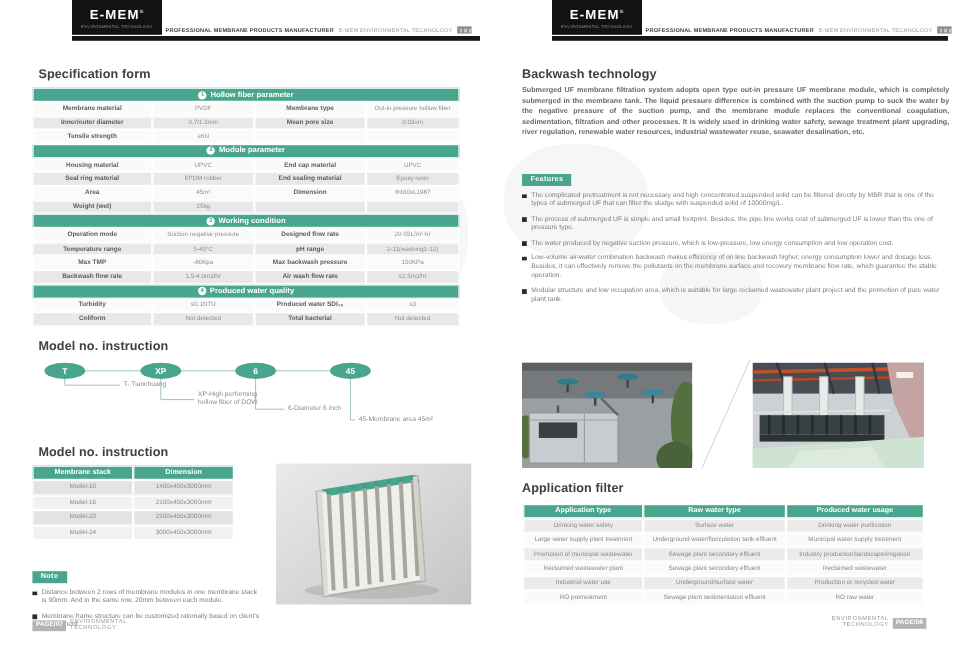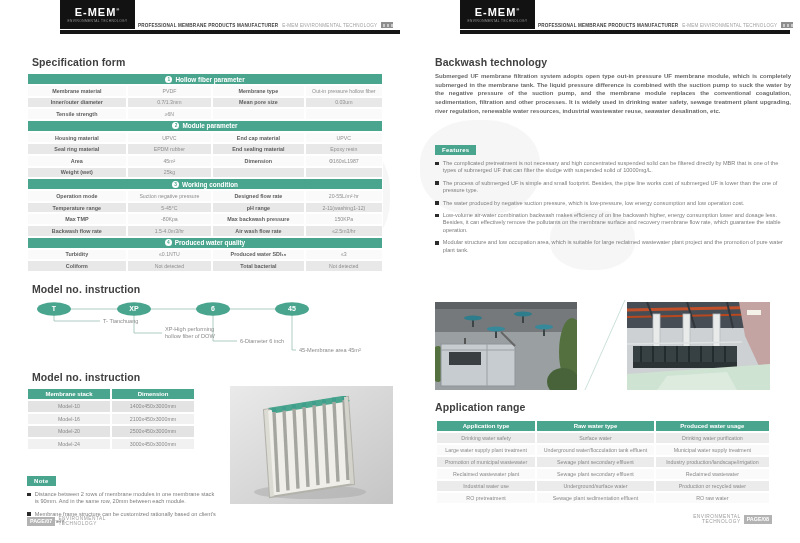--- a/index.html
+++ b/index.html
@@ -411,21 +411,21 @@
         <line x1="86" y1="44" x2="86" y2="60"></line>
           <line x1="98" y1="44" x2="98" y2="60"></line>
       </g>
       <rect x="6" y="60" width="104" height="6" fill="#2b3335"></rect>
       <line x1="0" y1="42" x2="115" y2="40" stroke="#dfe2e3" stroke-width="1.5"></line>
       <polygon points="0,72 143,62 143,88 0,88" fill="#cfe3d2"></polygon>
       <polygon points="40,74 100,70 110,88 30,88" fill="#dcebde"></polygon>
     </svg>
   </div>
 
-  <div class="h-title" style="left:35px;top:401px;">Application range</div>
+  <div class="h-title" style="left:35px;top:401px;">Application filter</div>
   <div class="mini-table" id="app-table">
       <div class="mini-head">
         <div class="hcell">Application type</div>
         <div class="hcell">Raw water type</div>
         <div class="hcell">Produced water usage</div>
       </div>
       <div class="mini-row">
         <div class="mcell">Drinking water safety</div>
         <div class="mcell">Surface water</div>
         <div class="mcell">Drinking water purification</div>

